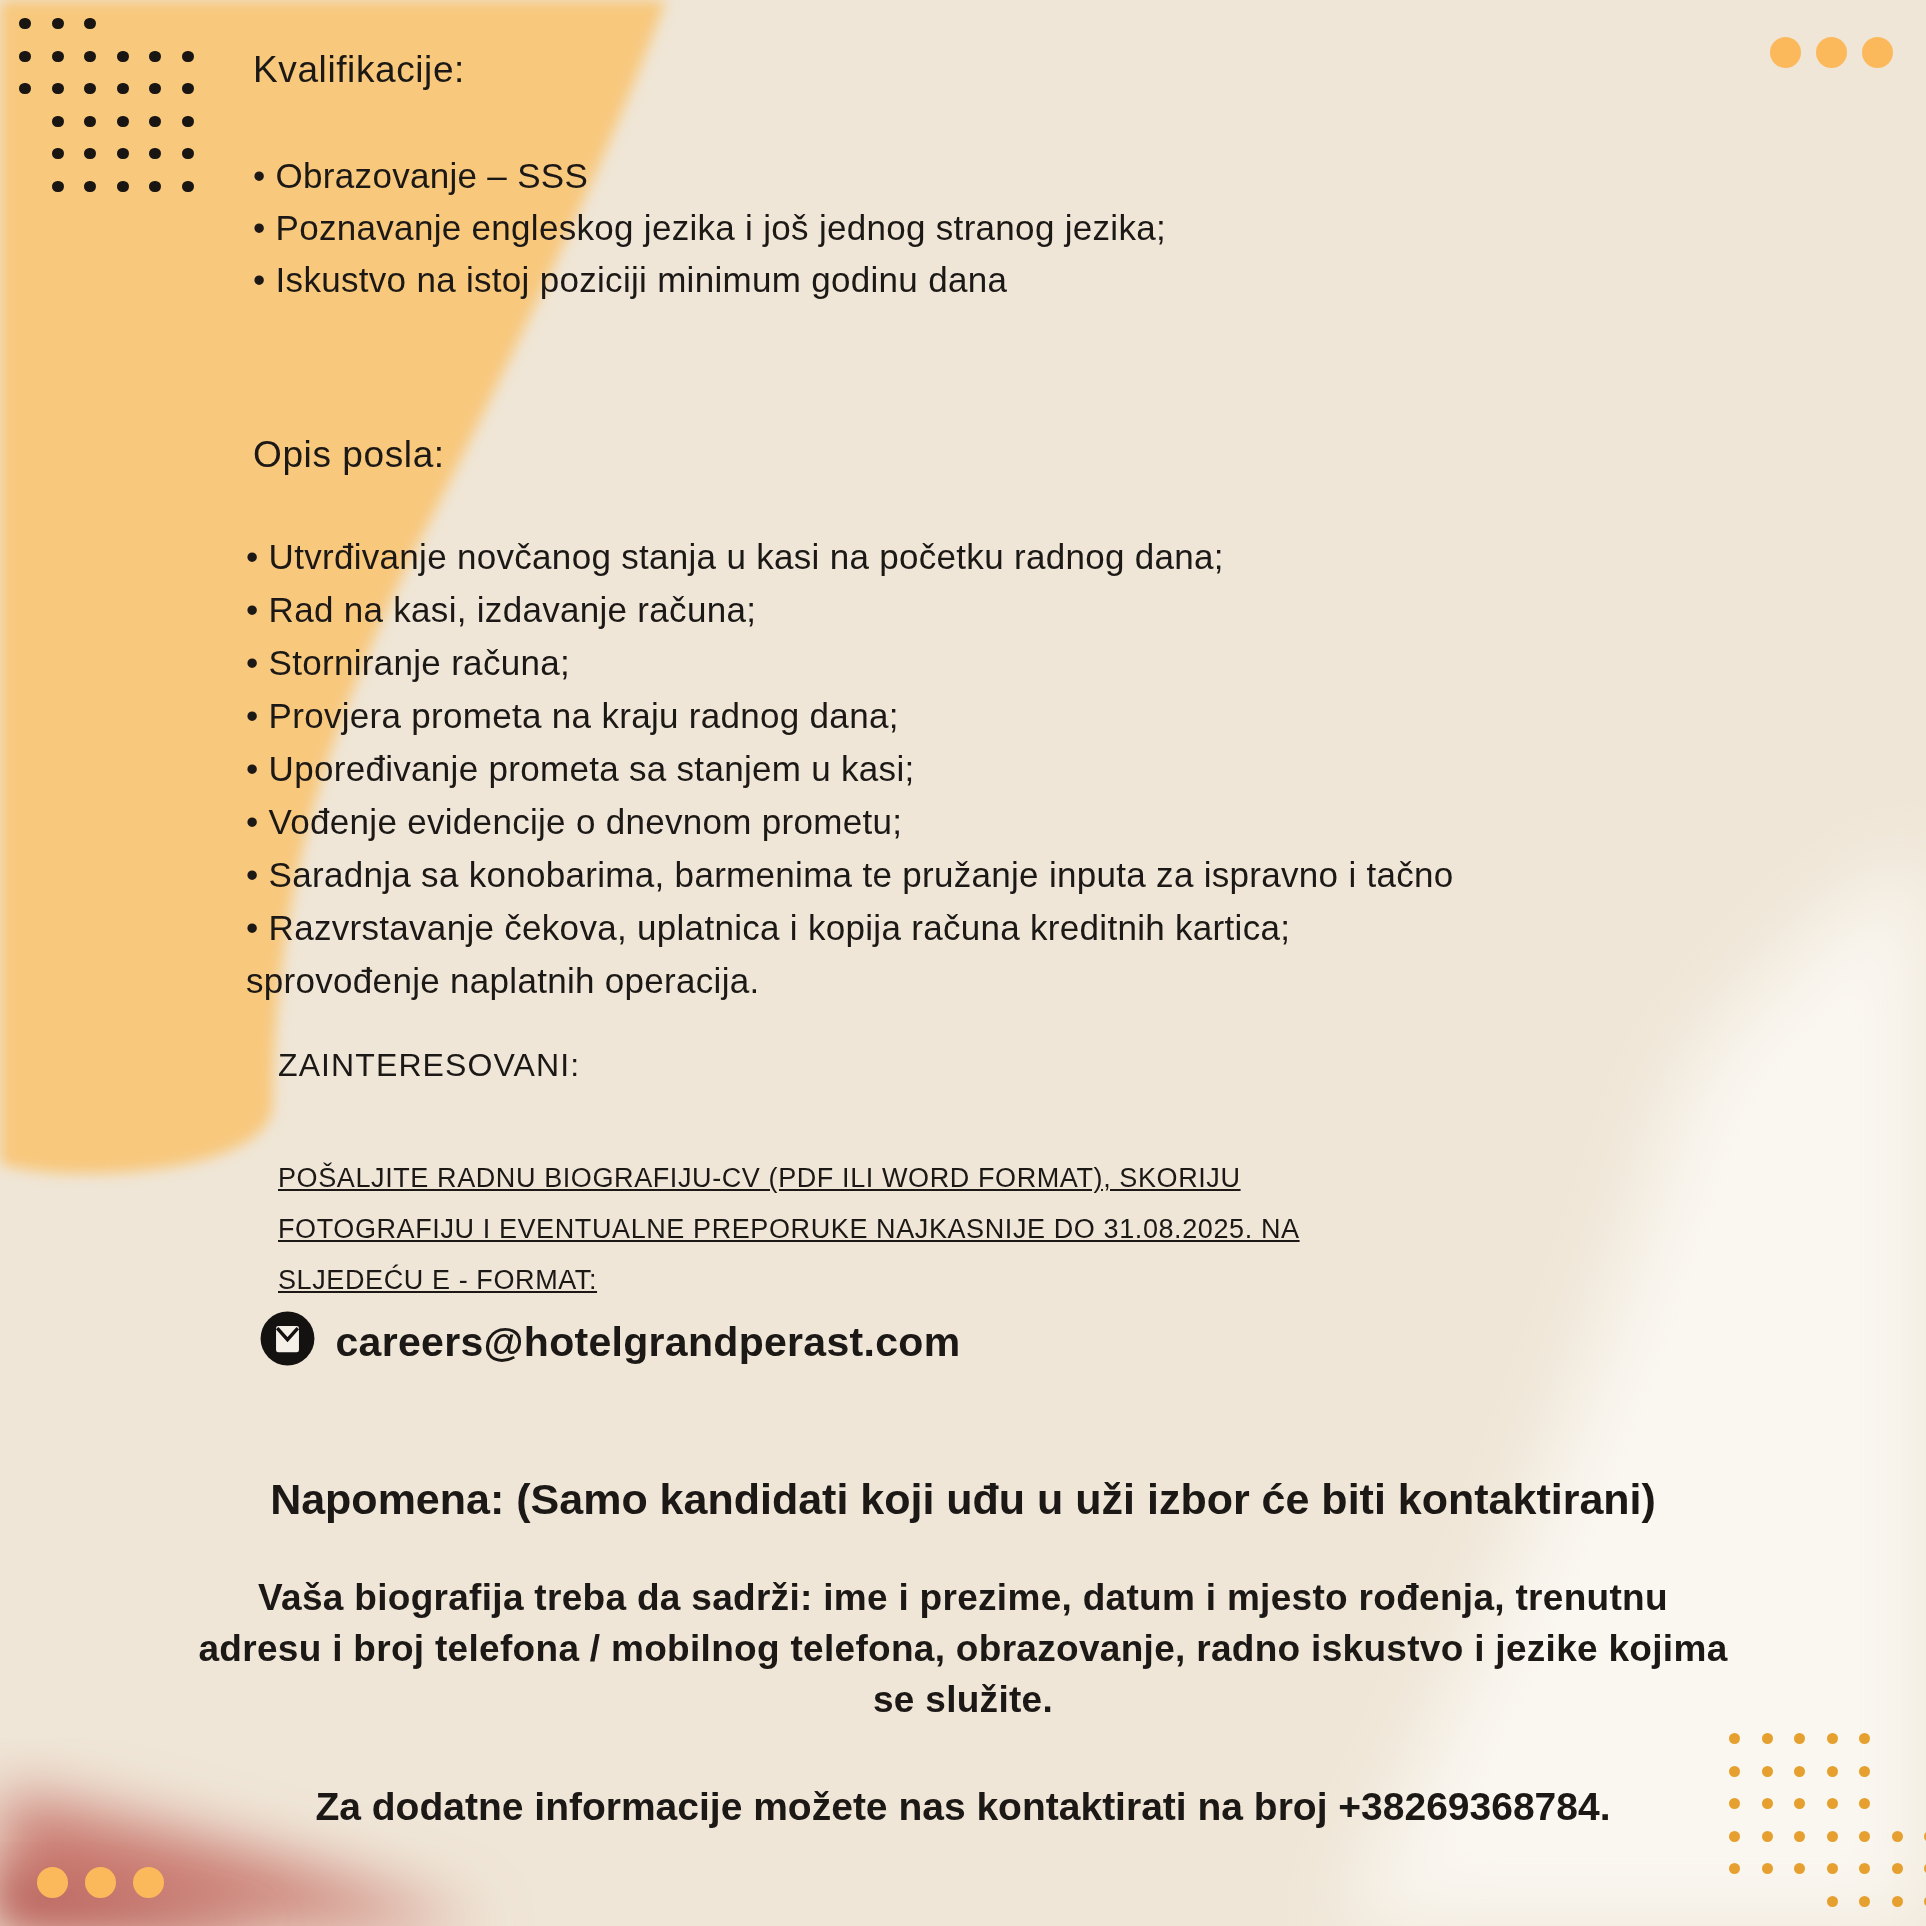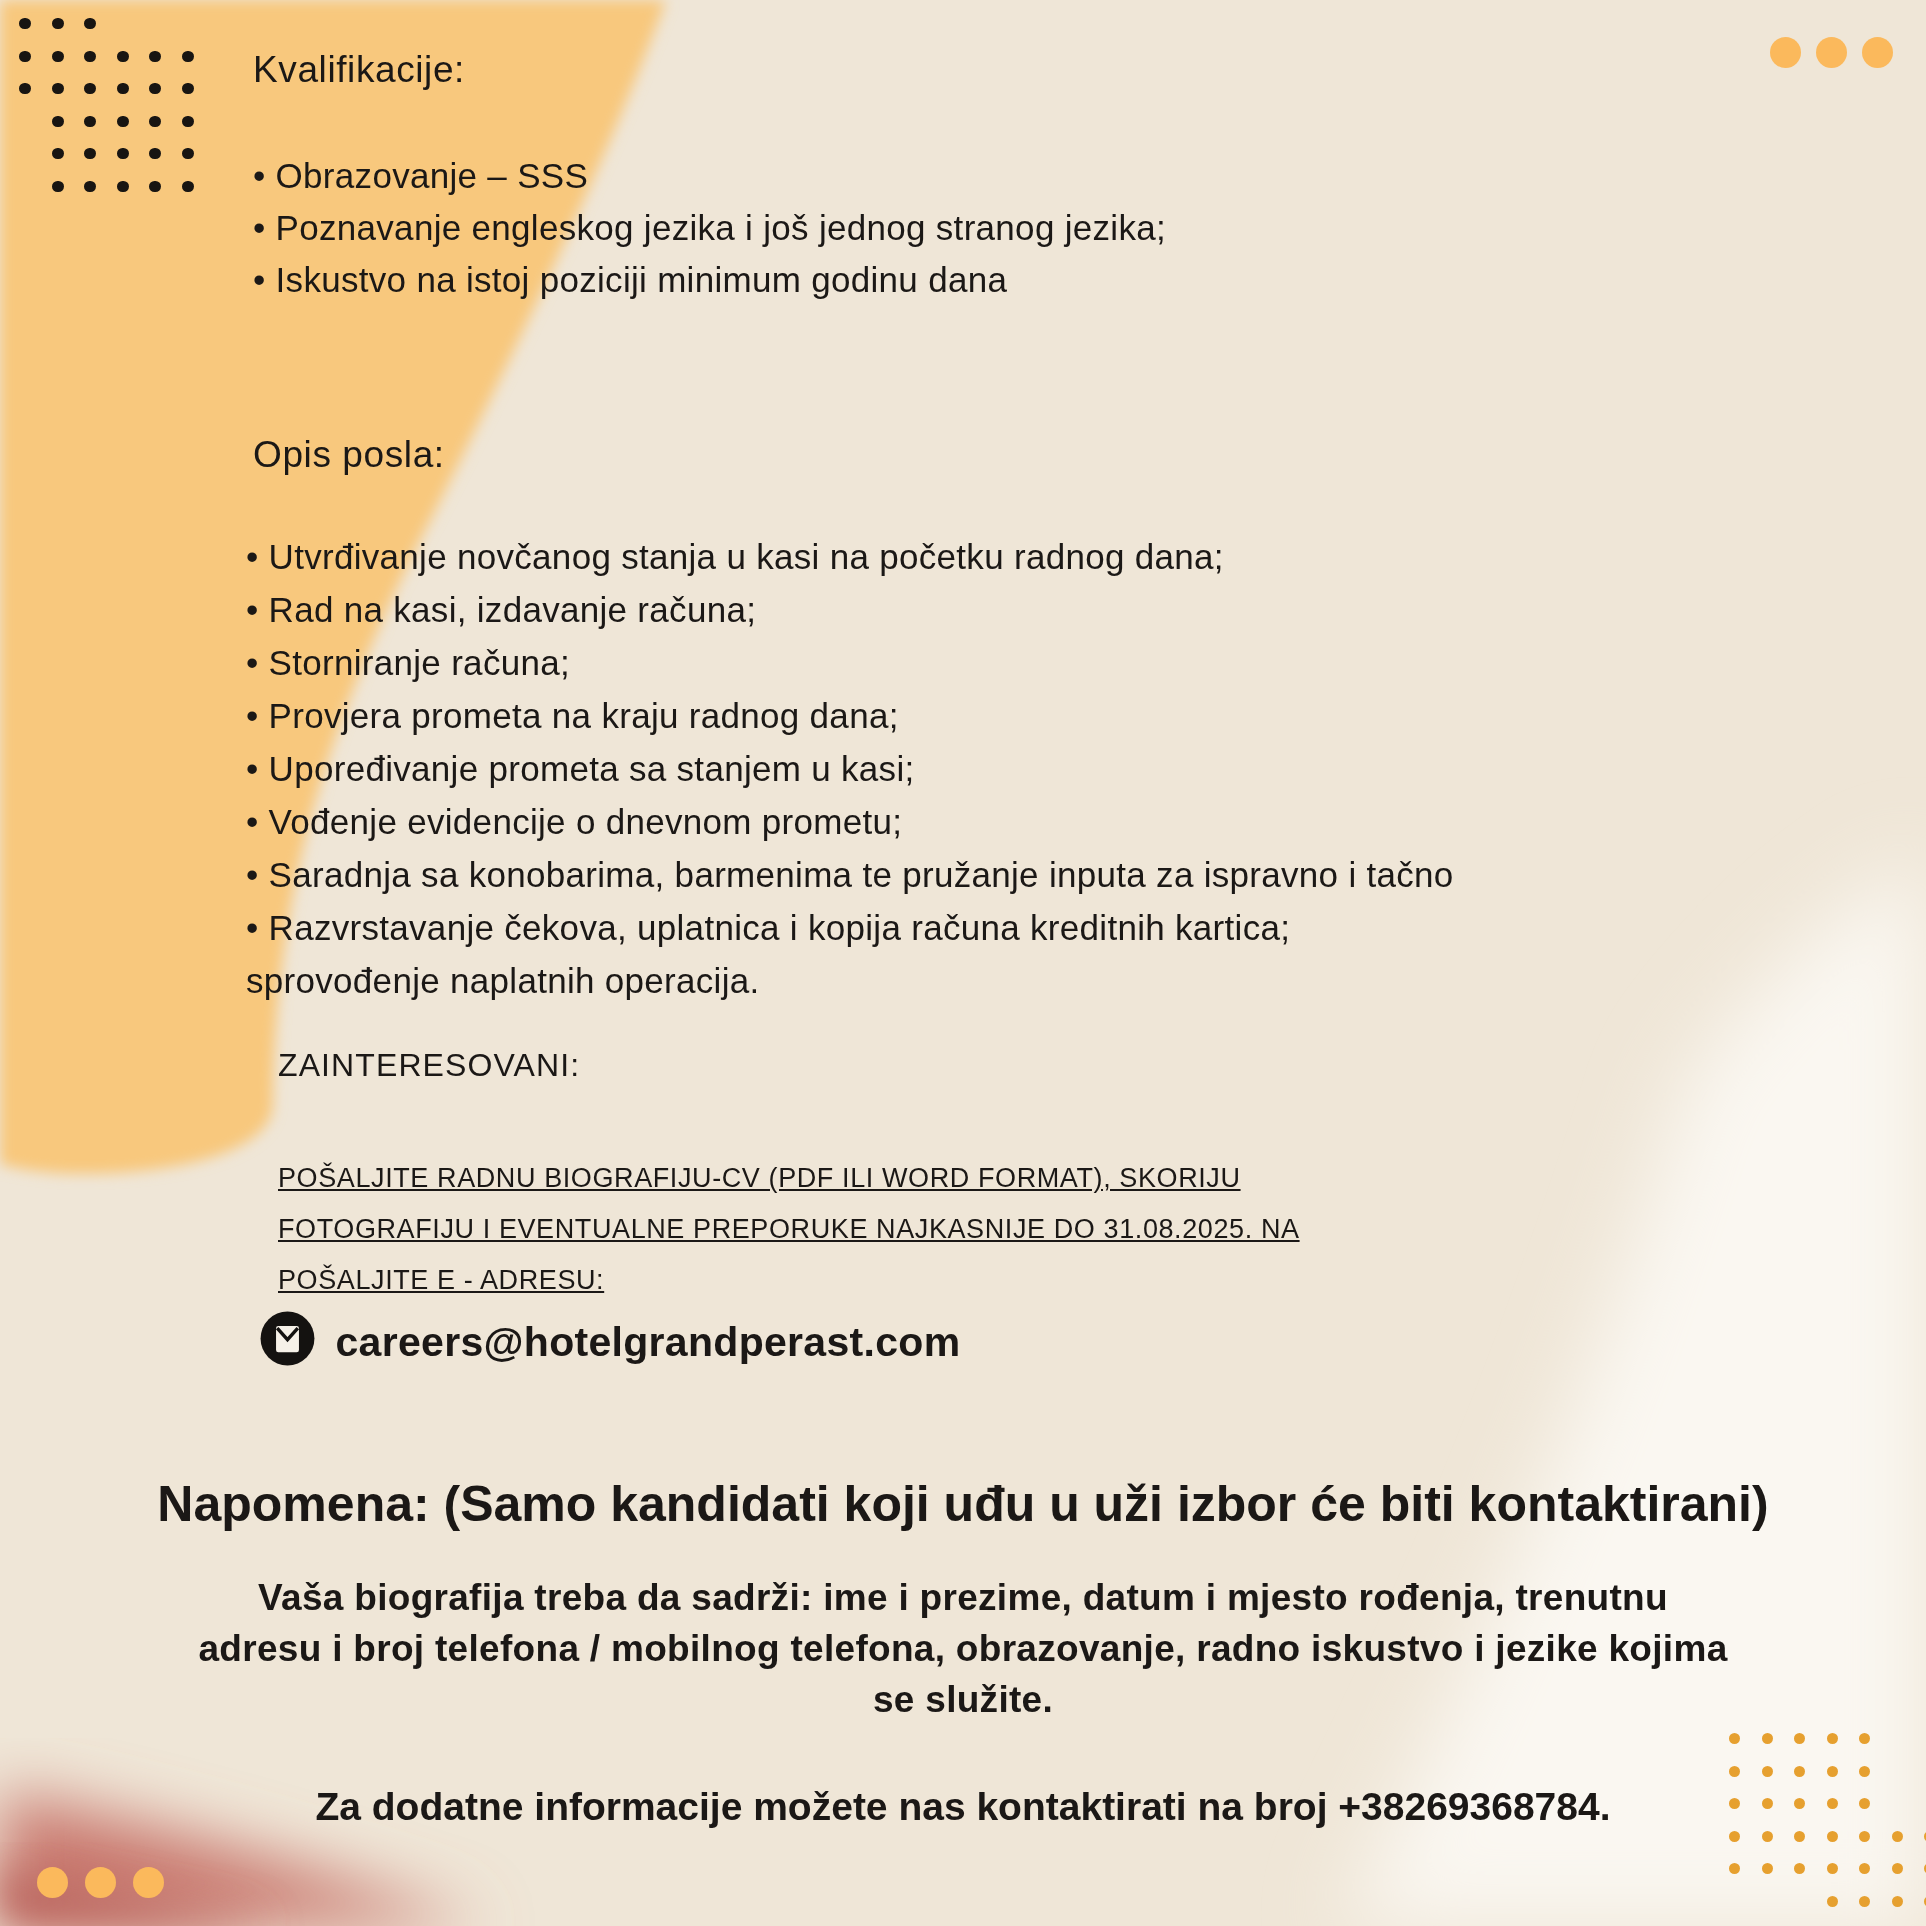--- a/index.html
+++ b/index.html
@@ -14,21 +14,21 @@
   .heading{font-size:37px;font-weight:400;letter-spacing:0.6px;}
   .list{position:absolute;}
   .list .li{font-size:35px;font-weight:400;letter-spacing:0.3px;}
   .qual .li{line-height:52px;}
   .job .li{line-height:53px;}
   .zhead{font-size:32px;font-weight:400;letter-spacing:1.1px;}
   .caps .li{font-size:27px;font-weight:400;line-height:51px;letter-spacing:0.6px;text-decoration:underline;}
   .email-row{position:absolute;display:flex;align-items:flex-end;gap:20.5px;}
   .email-text{font-size:41px;font-weight:700;letter-spacing:0.3px;}
   .center{left:0;width:1926px;text-align:center;}
-  .note-line{font-size:50px;font-weight:700;}
+  .note-line{font-size:43px;font-weight:700;}
   .cv .li{font-size:37px;font-weight:700;line-height:51px;}
   .contact-line{font-size:39px;font-weight:700;}
   .dots{position:absolute;}
   .dots i{position:absolute;border-radius:50%;display:block;}
 </style>
 </head>
 <body>
 
 <div class="canvas">
 
@@ -154,21 +154,21 @@
     <div class="li">• Vođenje evidencije o dnevnom prometu;</div>
     <div class="li">• Saradnja sa konobarima, barmenima te pružanje inputa za ispravno i tačno</div>
     <div class="li">• Razvrstavanje čekova, uplatnica i kopija računa kreditnih kartica;</div>
     <div class="li">sprovođenje naplatnih operacija.</div>
   </div>
 
   <div class="txt zhead" style="left:278px;top:1047px;">ZAINTERESOVANI:</div>
   <div class="list caps" style="left:278px;top:1153px;">
     <div class="li">POŠALJITE RADNU BIOGRAFIJU-CV (PDF ILI WORD FORMAT), SKORIJU</div>
     <div class="li">FOTOGRAFIJU I EVENTUALNE PREPORUKE NAJKASNIJE DO 31.08.2025. NA</div>
-    <div class="li">POŠALJITE E - ADRESU:</div>
+    <div class="li">SLJEDEĆU E - FORMAT:</div>
   </div>
 
   <div class="email-row" style="left:260px;top:1311px;">
     <svg width="55" height="55" viewBox="0 0 96 96">
       <circle cx="48" cy="48" r="47" fill="#141210"></circle>
       <rect x="28" y="26" width="40" height="46" rx="4" fill="#F6F1E8"></rect>
       <path d="M30,30 L48,50 L66,30" fill="none" stroke-width="6" stroke="#141210"></path>
     </svg>
     <span class="email-text">careers@hotelgrandperast.com</span>
   </div>

